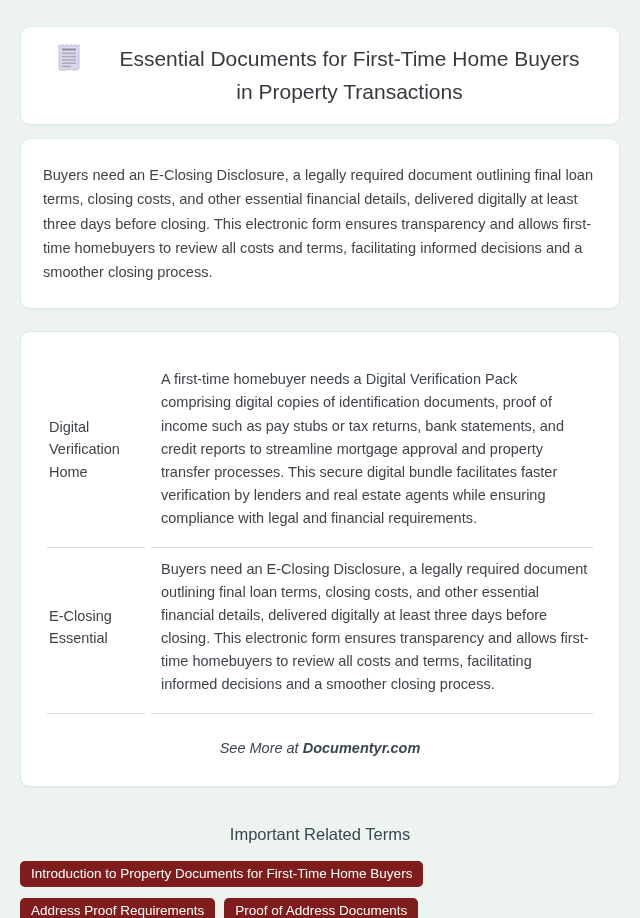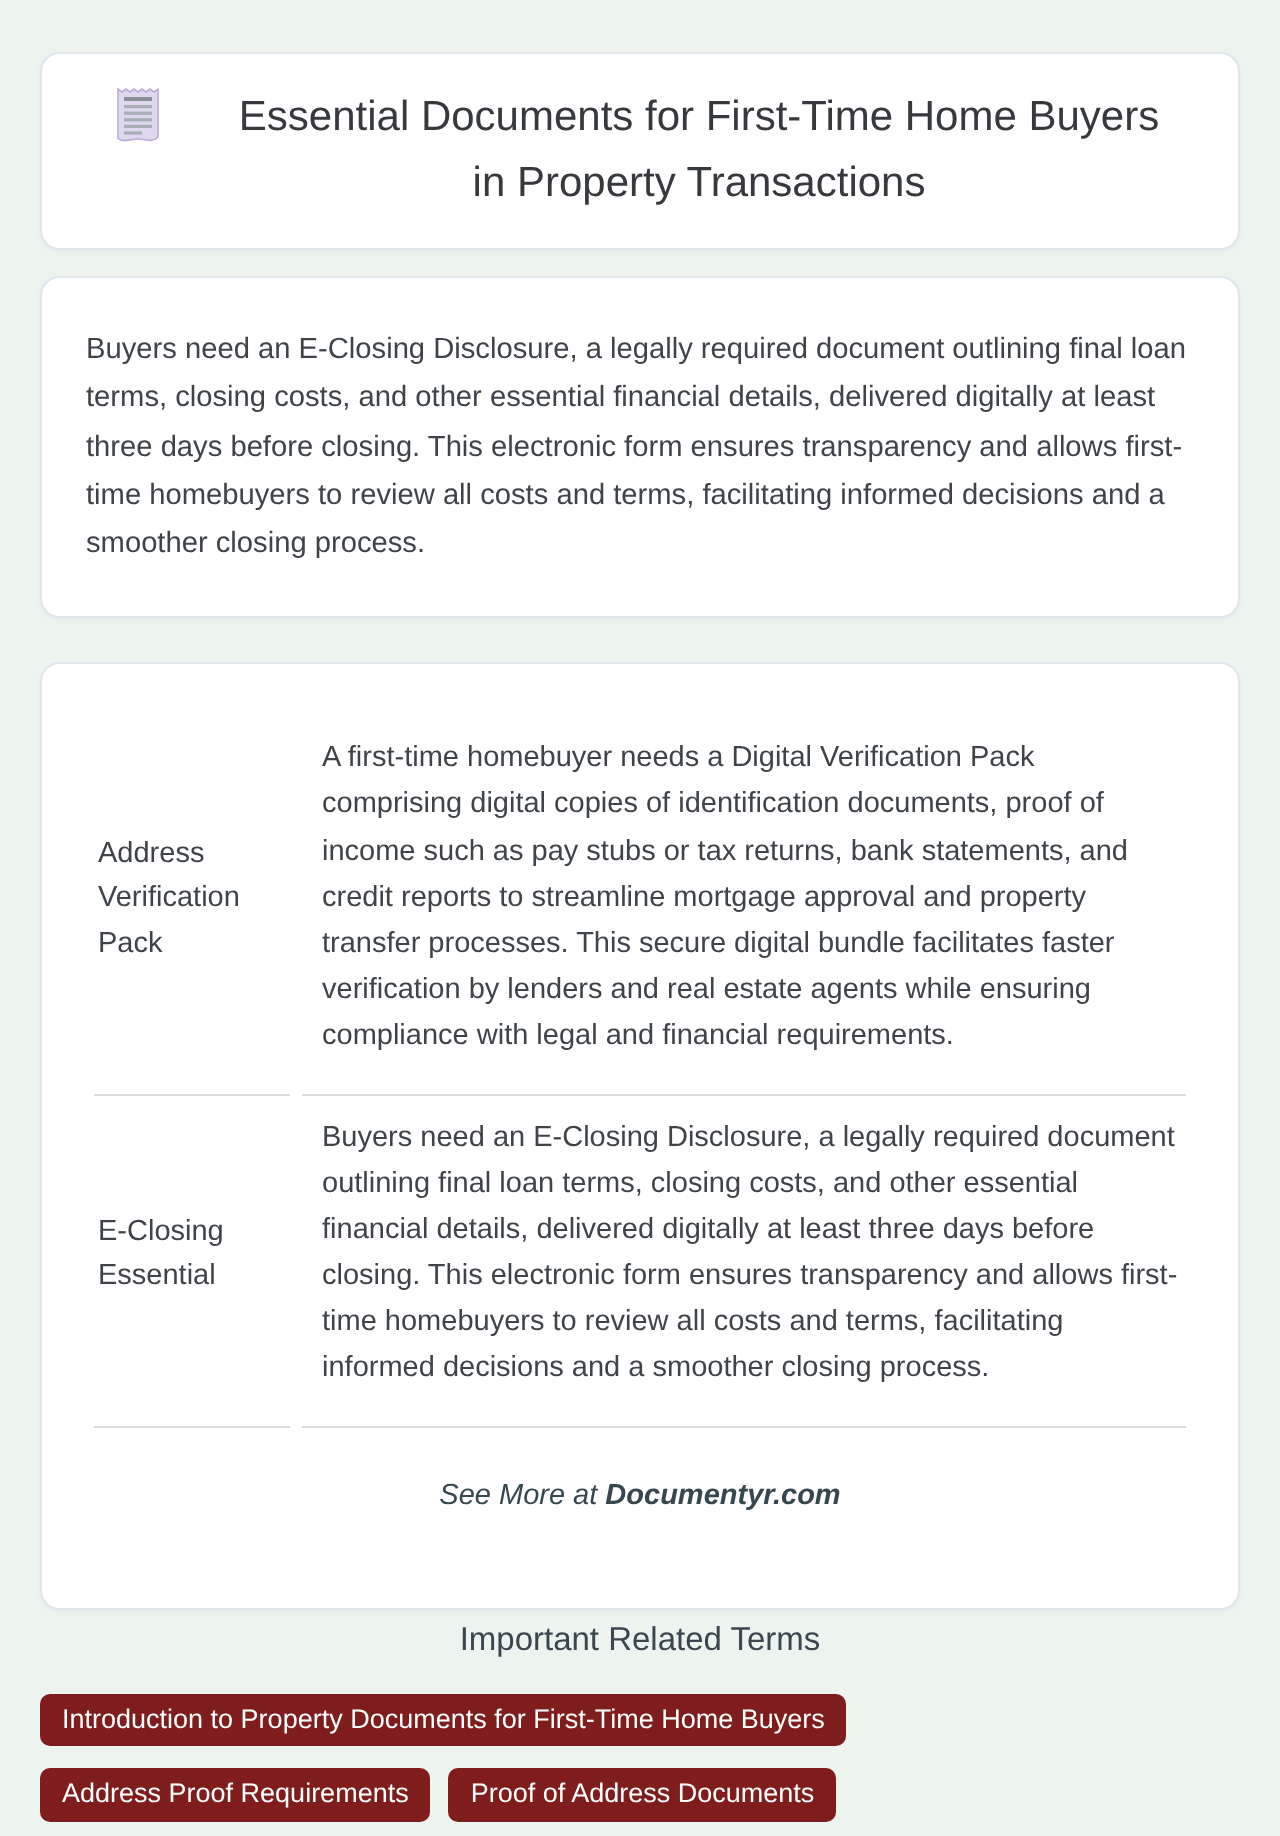--- a/index.html
+++ b/index.html
@@ -71,26 +71,26 @@
   td.desc-cell {
     vertical-align: middle;
     line-height: 1.6;
     padding-left: 10px;
   }
   .see-more {
     text-align: center;
     font-style: italic;
     font-size: 14.5px;
     color: #37474f;
-    margin: 26px 0 32px;
+    margin: 26px 0 14px;
   }
   .see-more strong { font-weight: 700; }
   
   h2.related-heading {
-    margin-top: 6px;
+    margin-top: 38px;
     text-align: center;
     font-size: 16.5px;
     font-weight: 500;
     color: #3b474f;
   }
   .tags {
     margin: 17px 20px 0;
     display: flex;
     flex-wrap: wrap;
     gap: 11px 9px;
@@ -125,21 +125,21 @@
 </div>
 
 <div class="card summary-card">
   <p>Buyers need an E-Closing Disclosure, a legally required document outlining final loan terms, closing costs, and other essential financial details, delivered digitally at least three days before closing. This electronic form ensures transparency and allows first-time homebuyers to review all costs and terms, facilitating informed decisions and a smoother closing process.</p>
 </div>
 
 <div class="card table-card">
   <table class="doc-table">
     <tbody>
       <tr>
-        <td class="term-cell">Address Verification Pack</td>
+        <td class="term-cell">Digital Verification Home</td>
         <td class="desc-cell">A first-time homebuyer needs a Digital Verification Pack comprising digital copies of identification documents, proof of income such as pay stubs or tax returns, bank statements, and credit reports to streamline mortgage approval and property transfer processes. This secure digital bundle facilitates faster verification by lenders and real estate agents while ensuring compliance with legal and financial requirements.</td>
       </tr>
       <tr>
         <td class="term-cell">E-Closing Essential</td>
         <td class="desc-cell">Buyers need an E-Closing Disclosure, a legally required document outlining final loan terms, closing costs, and other essential financial details, delivered digitally at least three days before closing. This electronic form ensures transparency and allows first-time homebuyers to review all costs and terms, facilitating informed decisions and a smoother closing process.</td>
       </tr>
     </tbody>
   </table>
   <p class="see-more"><span>See More at </span><strong>Documentyr.com</strong></p>
 </div>

